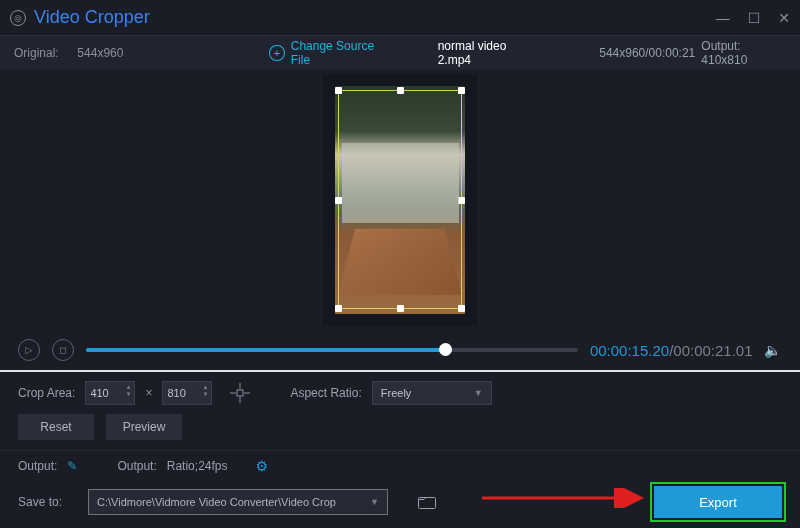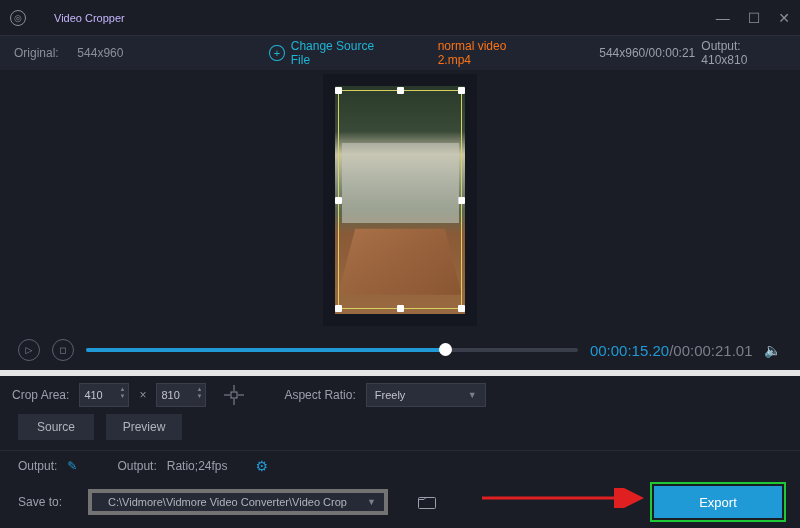--- a/index.html
+++ b/index.html
@@ -1,27 +1,27 @@
 <!DOCTYPE html>
 <html><head>
 <meta charset="utf-8">
 <style>
   * { box-sizing: border-box; margin: 0; padding: 0; font-family: "Segoe UI", Arial, sans-serif; }
   body { background: #1a1d26; color: #a8adb8; width: 800px; height: 528px; overflow: hidden; font-size: 12px; position: relative; }
   
   .titlebar { height: 36px; display: flex; align-items: center; padding: 0 10px; background: #1a1d26; border-bottom: 1px solid #2a2e3a; }
   .titlebar .logo { width: 16px; height: 16px; border: 1.5px solid #8a8f99; border-radius: 50%; display: flex; align-items: center; justify-content: center; font-size: 9px; color:#8a8f99; margin-right: 8px; }
-  .titlebar .title { color: #c4b5fd; font-size: 11px; margin-left: 20px; }
+  .titlebar .title { color: #3b82f6; font-size: 18px; }
   .win-controls { margin-left: auto; display: flex; gap: 18px; color: #8a8f99; font-size: 14px; }
   .win-btn { cursor: pointer; }
   
   .toolbar { height: 34px; background: #202430; display: flex; align-items: center; padding: 0 14px; font-size: 12px; color:#8a8f99;gap:6px; }
   .change-src { color: #1fb5d6; display: flex; align-items: center; gap: 6px; margin-left: 140px; cursor:pointer; }
   .plus-circle { width: 16px; height: 16px; border: 1.5px solid #1fb5d6; border-radius: 50%; display:flex; align-items:center; justify-content:center; font-size: 11px; line-height:1; }
-  .file-name { margin-left: 40px; color:#f97316; }
+  .file-name { margin-left: 40px; color:#ffffff; }
   .src-dim { margin-left: 55px; color:#9aa0ab; }
   .out-dim { margin-left: auto; color:#9aa0ab; }
   
   .preview-area { height: 260px; display:flex; align-items:center; justify-content:center; position:relative; }
   .video-frame { width: 130px; height: 228px; background: linear-gradient(#2a3a2a 0%, #3a4a38 20%, #c8c4a8 30%, #7a8874 45%, #5a6850 55%, #8a5a38 65%, #9a6a42 100%); position:relative; box-shadow: 0 0 0 12px #14171f; }
   .video-frame::before { content:""; position:absolute; top:55%; left:10%; right:10%; bottom:5%; background: linear-gradient(135deg,#a87048 0%, #8a5632 100%); transform: perspective(200px) rotateX(45deg); }
   .video-frame::after { content:""; position:absolute; top:25%; left:5%; width:90%; height:35%; background: rgba(200,200,190,0.6); }
   .crop-rect { position:absolute; border: 1px solid #d8d060; }
   .handle { position:absolute; width:7px; height:7px; background:#fff; border-radius:1px; }
   .h-tl{top:-4px;left:-4px} .h-tr{top:-4px;right:-4px} .h-bl{bottom:-4px;left:-4px} .h-br{bottom:-4px;right:-4px}
@@ -30,38 +30,38 @@
   .playbar { height: 40px; display:flex; align-items:center; padding: 0 18px; gap:12px; }
   .circ-btn { width:22px; height:22px; border:1.3px solid #5a6070; border-radius:50%; display:flex; align-items:center; justify-content:center; color:#8a8f99; cursor:pointer; font-size:9px; }
   .timeline { flex:1; height:4px; background:#3a3e4a; border-radius:2px; position:relative; cursor:pointer; }
   .timeline-fill { position:absolute; left:0; top:0; bottom:0; background:#1f9ad6; border-radius:2px; }
   .timeline-thumb { position:absolute; top:-5px; width:13px; height:13px; background:#fff; border-radius:50%; margin-left:-6px; }
   .time-readout { font-size:15px; }
   .time-cur { color:#1f9ad6; }
   .time-dur { color:#7a7f8a; }
   .vol-icon { color:#7a7f8a; font-size:14px; cursor:pointer; }
   
-  .controls-row { height: 44px; display:flex; align-items:center; padding: 0 12px; gap:10px; border-top:6px solid #e5e5e5; }
+  .controls-row { height: 44px; display:flex; align-items:center; padding: 0 18px; gap:10px; border-top:2px solid #e5e5e5; }
   .lbl { color:#9aa0ab; font-size:12px; }
   .spinbox { width:50px; height:24px; background:#2a2e3a; border:1px solid #3a3e4a; display:flex; align-items:center; padding:0 4px; position:relative; color:#c0c4cc; font-size:11px; }
   .spinbox .arrows { position:absolute; right:3px; top:2px; display:flex; flex-direction:column; font-size:6px; line-height:7px; color:#7a7f8a; cursor:pointer; }
   .mult { color:#8a8f99; }
   .center-icon { width:24px; height:24px; display:flex; align-items:center; justify-content:center; cursor:pointer; margin-left:6px; }
   .select { height:24px; min-width:120px; background:#2a2e3a; border:1px solid #3a3e4a; display:flex; align-items:center; padding:0 8px; color:#c0c4cc; font-size:11px; position:relative; cursor:pointer; }
   .select .caret { position:absolute; right:8px; font-size:9px; color:#7a7f8a; }
   
   .btn-row { padding: 0 18px 10px; display:flex; gap:12px; }
   .flat-btn { width:76px; height:26px; background:#2a2e3a; color:#b0b4bc; display:flex; align-items:center; justify-content:center; font-size:12px; cursor:pointer; }
   
   .out-row { height:30px; display:flex; align-items:center; padding: 0 18px; gap:10px; border-top:1px solid #252a36; font-size:12px; color:#9aa0ab; }
   .pencil-icon { color:#1f9ad6; cursor:pointer; font-size:12px; }
   .gear-icon { color:#1f9ad6; cursor:pointer; font-size:14px; }
   
   .save-row { height:44px; display:flex; align-items:center; padding: 0 18px; gap:26px; font-size:12px; color:#9aa0ab; }
-  .path-select { height:26px; width:300px; background:#262a36; border:4px solid #737373; display:flex; align-items:center; padding:0 16px; color:#b0b4bc; font-size:11px; position:relative; cursor:pointer; }
+  .path-select { height:26px; width:300px; background:#262a36; border:1px solid #737373; display:flex; align-items:center; padding:0 8px; color:#b0b4bc; font-size:11px; position:relative; cursor:pointer; }
   .path-select .caret { position:absolute; right:8px; font-size:9px; color:#7a7f8a; }
   .folder-btn { width:26px; height:26px; display:flex; align-items:center; justify-content:center; cursor:pointer; color:#9aa0ab; }
   .export-btn { margin-left:auto; width:128px; height:32px; background:#1f9ad6; color:#fff; display:flex; align-items:center; justify-content:center; font-size:13px; cursor:pointer; outline: 2px solid #1ec936; outline-offset:2px;text-align:center; }
   
   .red-arrow { position:absolute; }
   
   svg { display:block; }
 </style>
 </head>
 <body>
@@ -143,21 +143,21 @@
   </div>
   <span class="lbl" style="margin-left:28px">Aspect Ratio:</span>
   <div class="select">
     <span>Freely</span>
     <span class="caret">▼</span>
   </div>
 </div>
 
 <div class="btn-row">
   <div class="flat-btn">
-      <span>Source</span>
+      <span>Reset</span>
     </div>
   <div class="flat-btn">
       <span>Preview</span>
     </div>
 </div>
 
 <div class="out-row">
   <span>Output:</span>
   <span class="pencil-icon">✎</span>
   <span style="margin-left:30px">Output:</span>

